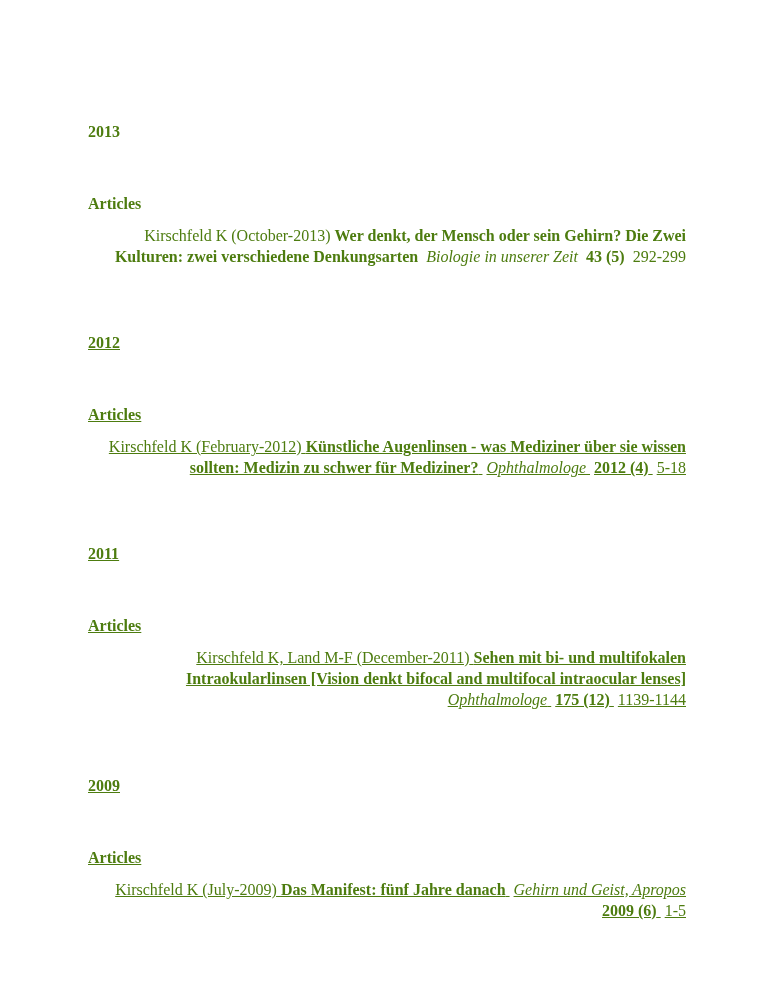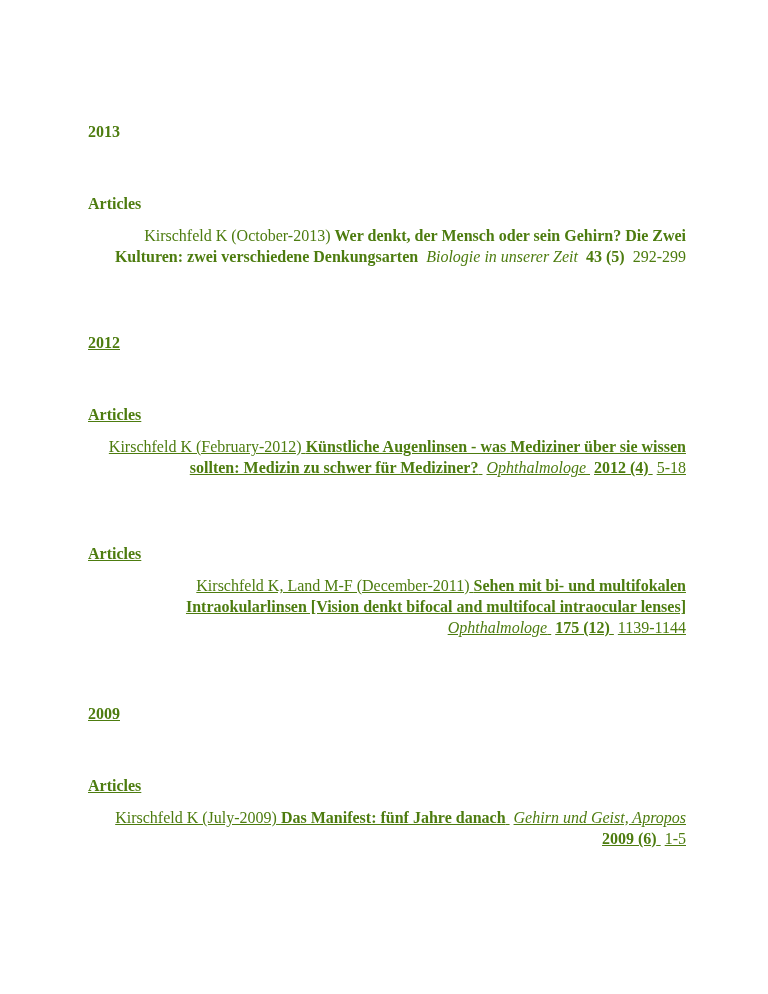--- a/index.html
+++ b/index.html
@@ -65,20 +65,21 @@
       <p class="citation">
         <span>Kirschfeld K (February-2012)</span>
         <span class="b">Künstliche Augenlinsen - was Mediziner über sie wissen sollten: Medizin zu schwer für Mediziner?</span>
         <span class="i gap">Ophthalmologe</span>
         <span class="b gap">2012 (4)</span>
         <span class="gap">5-18</span>
       </p>
     </div>
 
     <div class="section">
+      <h2 class="year">2011</h2>
       <h3 class="articles-heading">Articles</h3>
       <p class="citation">
         <span>Kirschfeld K, Land M-F (December-2011)</span>
         <span class="b">Sehen mit bi- und multifokalen Intraokularlinsen [Vision denkt bifocal and multifocal intraocular lenses]</span>
         <span class="i gap">Ophthalmologe</span>
         <span class="b gap">175 (12)</span>
         <span class="gap">1139-1144</span>
       </p>
     </div>
 

